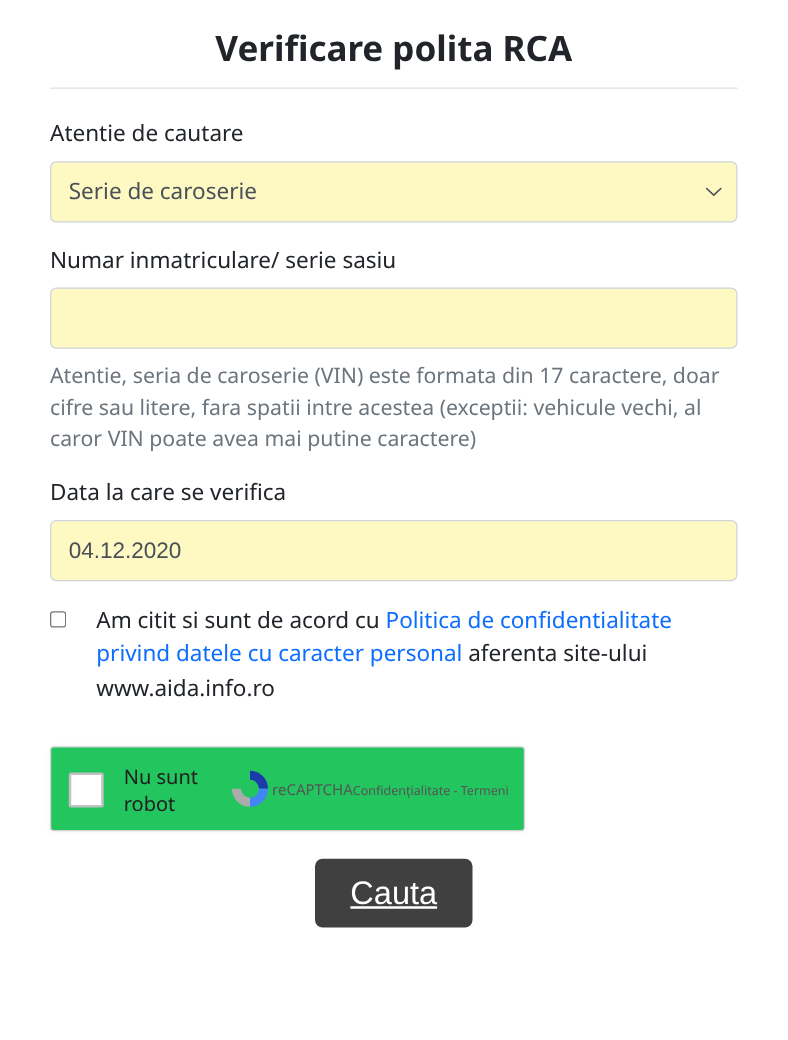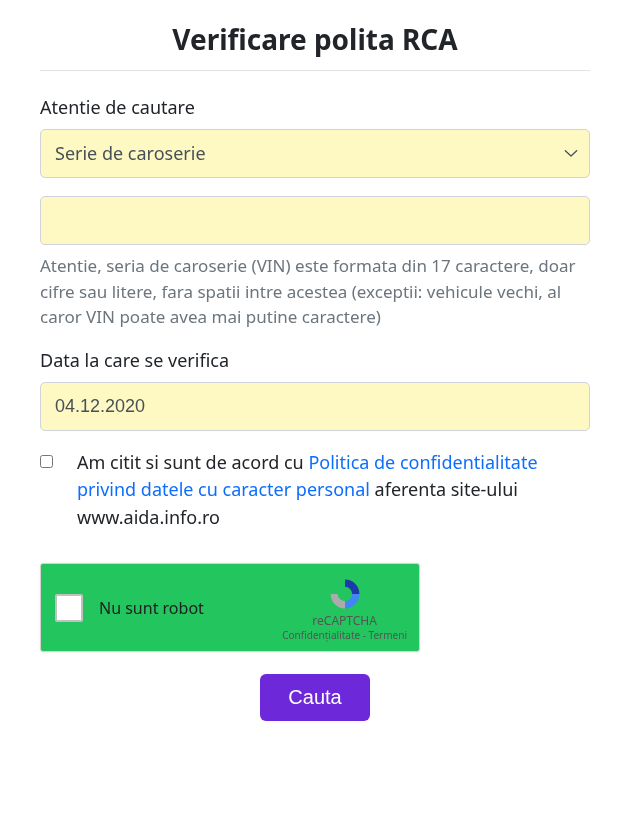--- a/index.html
+++ b/index.html
@@ -112,47 +112,47 @@
       cursor: pointer;
       flex-shrink: 0;
     }
     .recaptcha-label {
       font-size: 16px;
       color: #212121;
       flex: 1;
     }
     .recaptcha-right {
       display: flex;
-      flex-direction: column;
       align-items: center;
       font-size: 10px;
       color: #555;
       line-height: 1.2;
     }
     .recaptcha-logo {
       width: 36px;
       height: 36px;
       margin-bottom: 2px;
     }
     .recaptcha-brand {
       font-size: 12px;
       color: #555;
       margin-bottom: 0;
     }
     .submit-wrap {
       text-align: center;
     }
     .btn-primary {
-      background-color: #6d28d9;
+      background-color: #404040;
       color: #fff;
       border: none;
       border-radius: 6px;
-      font-size: 20px;
+      font-size: 26px;
       padding: 12px 28px;
       cursor: pointer;
+      text-decoration: underline;
     }
   </style>
 </head>
 <body>
 
 <div class="container">
   <h1 class="title">Verificare polita RCA</h1>
   <hr class="sep">
 
   <div class="form-group">
@@ -161,20 +161,21 @@
       <div class="form-select">Serie de caroserie</div>
       <span class="chev">
         <svg width="14" height="14" viewBox="0 0 16 16" fill="currentColor">
             <path d="M1.5 5.5l6.5 6 6.5-6" stroke="currentColor" stroke-width="1.5" fill="none" stroke-linecap="round" stroke-linejoin="round"></path>
           </svg>
       </span>
     </div>
   </div>
 
   <div class="form-group">
+    <label class="form-label">Numar inmatriculare/ serie sasiu</label>
     <input type="text" class="form-control" value="" style="">
     <small class="form-text">Atentie, seria de caroserie (VIN) este formata din 17 caractere, doar cifre sau litere, fara spatii intre acestea (exceptii: vehicule vechi, al caror VIN poate avea mai putine caractere)</small>
   </div>
 
   <div class="form-group">
     <label class="form-label">Data la care se verifica</label>
     <input type="text" class="form-control" value="04.12.2020" style="">
   </div>
 
   <div class="checkbox-row">

